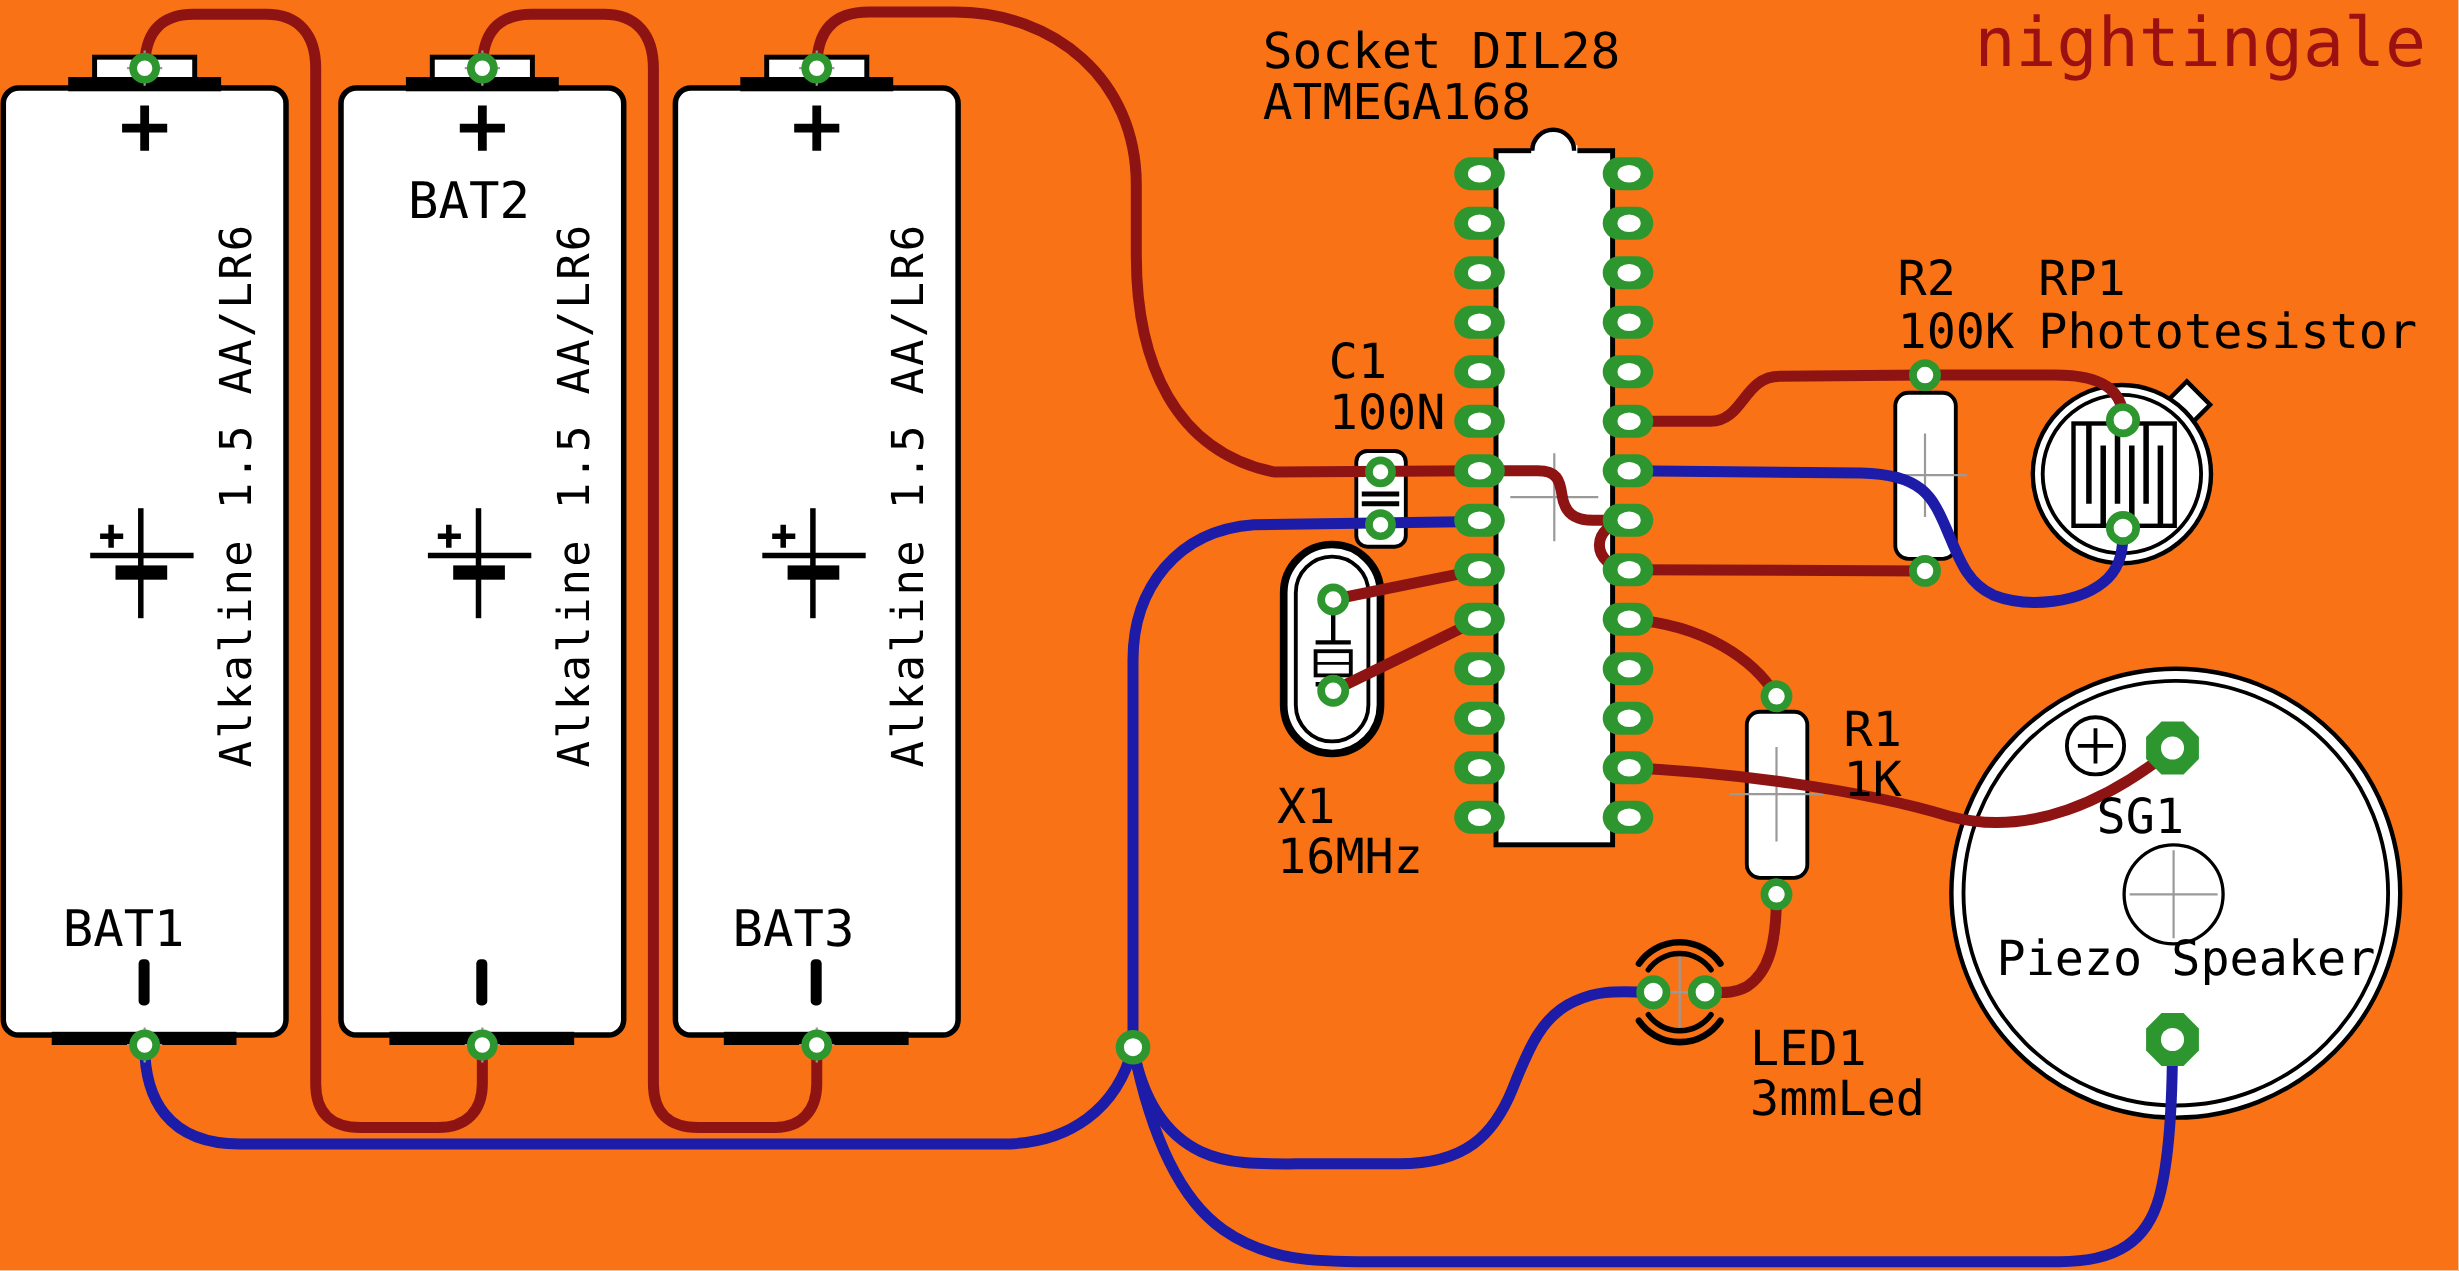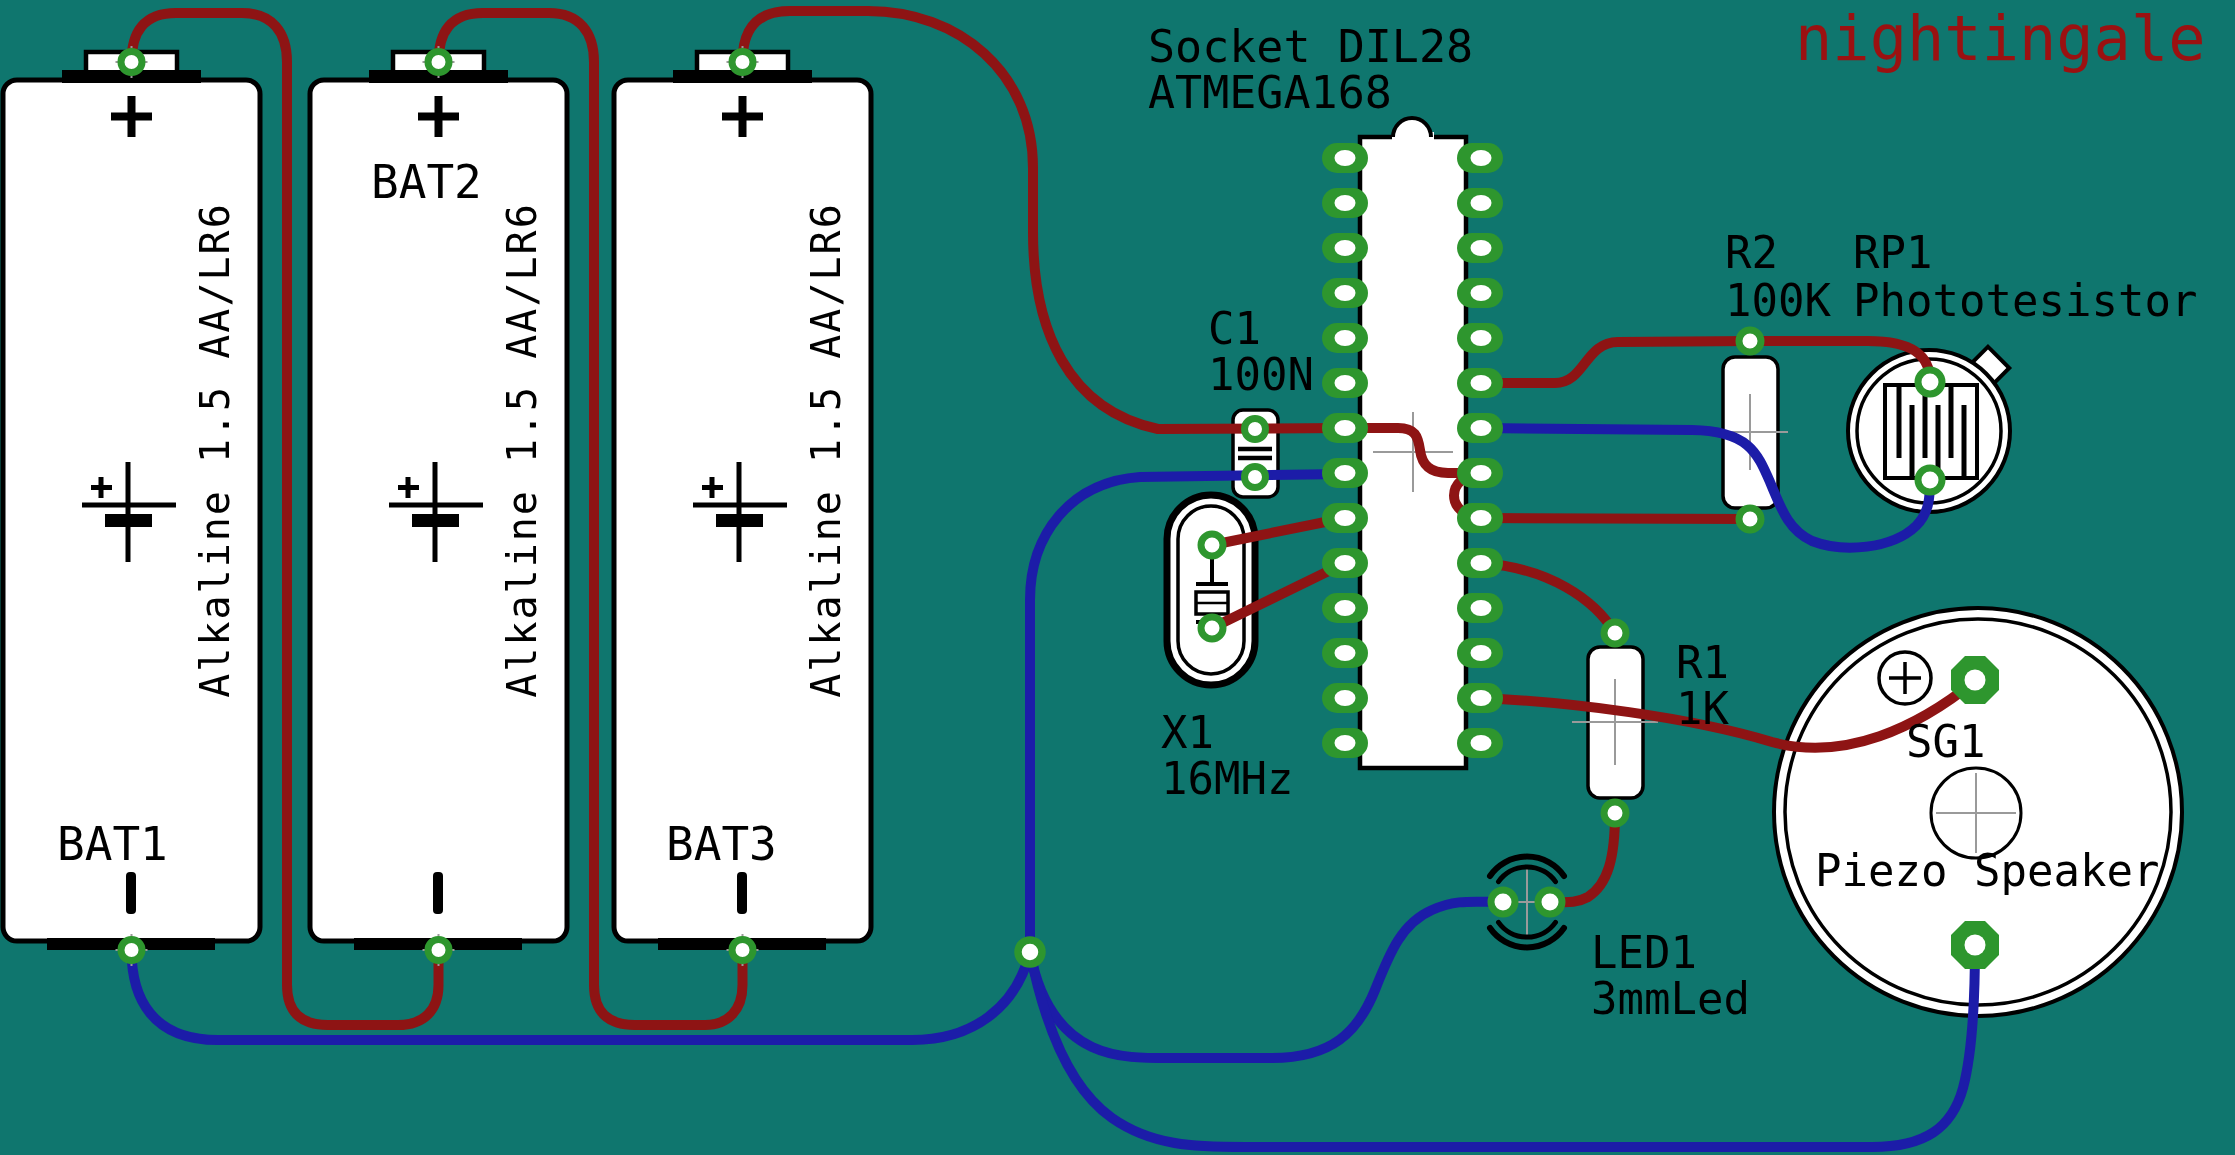--- a/index.html
+++ b/index.html
@@ -1,16 +1,16 @@
 <!DOCTYPE html>
 <html><head>
 <meta charset="utf-8">
 <style>
   html,body{margin:0;padding:0;background:#ffffff;}
-  #stage{position:relative;width:2235px;height:1155px;background:#0f766e;overflow:hidden;}
+  #stage{position:relative;width:2235px;height:1155px;background:#f97316;overflow:hidden;}
   svg{display:block;}
   text{font-family:"DejaVu Sans Mono","Liberation Mono",monospace;fill:#000;}
   .reflabel{font-size:44px;}
   .batlabel{font-size:46px;}
   .speclabel{font-size:40px;letter-spacing:2px;}
   .iclabel{font-size:45px;}
   .brand{font-size:62px;fill:#9b1111;}
   .wire{fill:none;stroke-linecap:round;stroke-linejoin:round;}
   .red{stroke:#8e1414;stroke-width:10;}
   .blue{stroke:#1c1ca8;stroke-width:10;}

